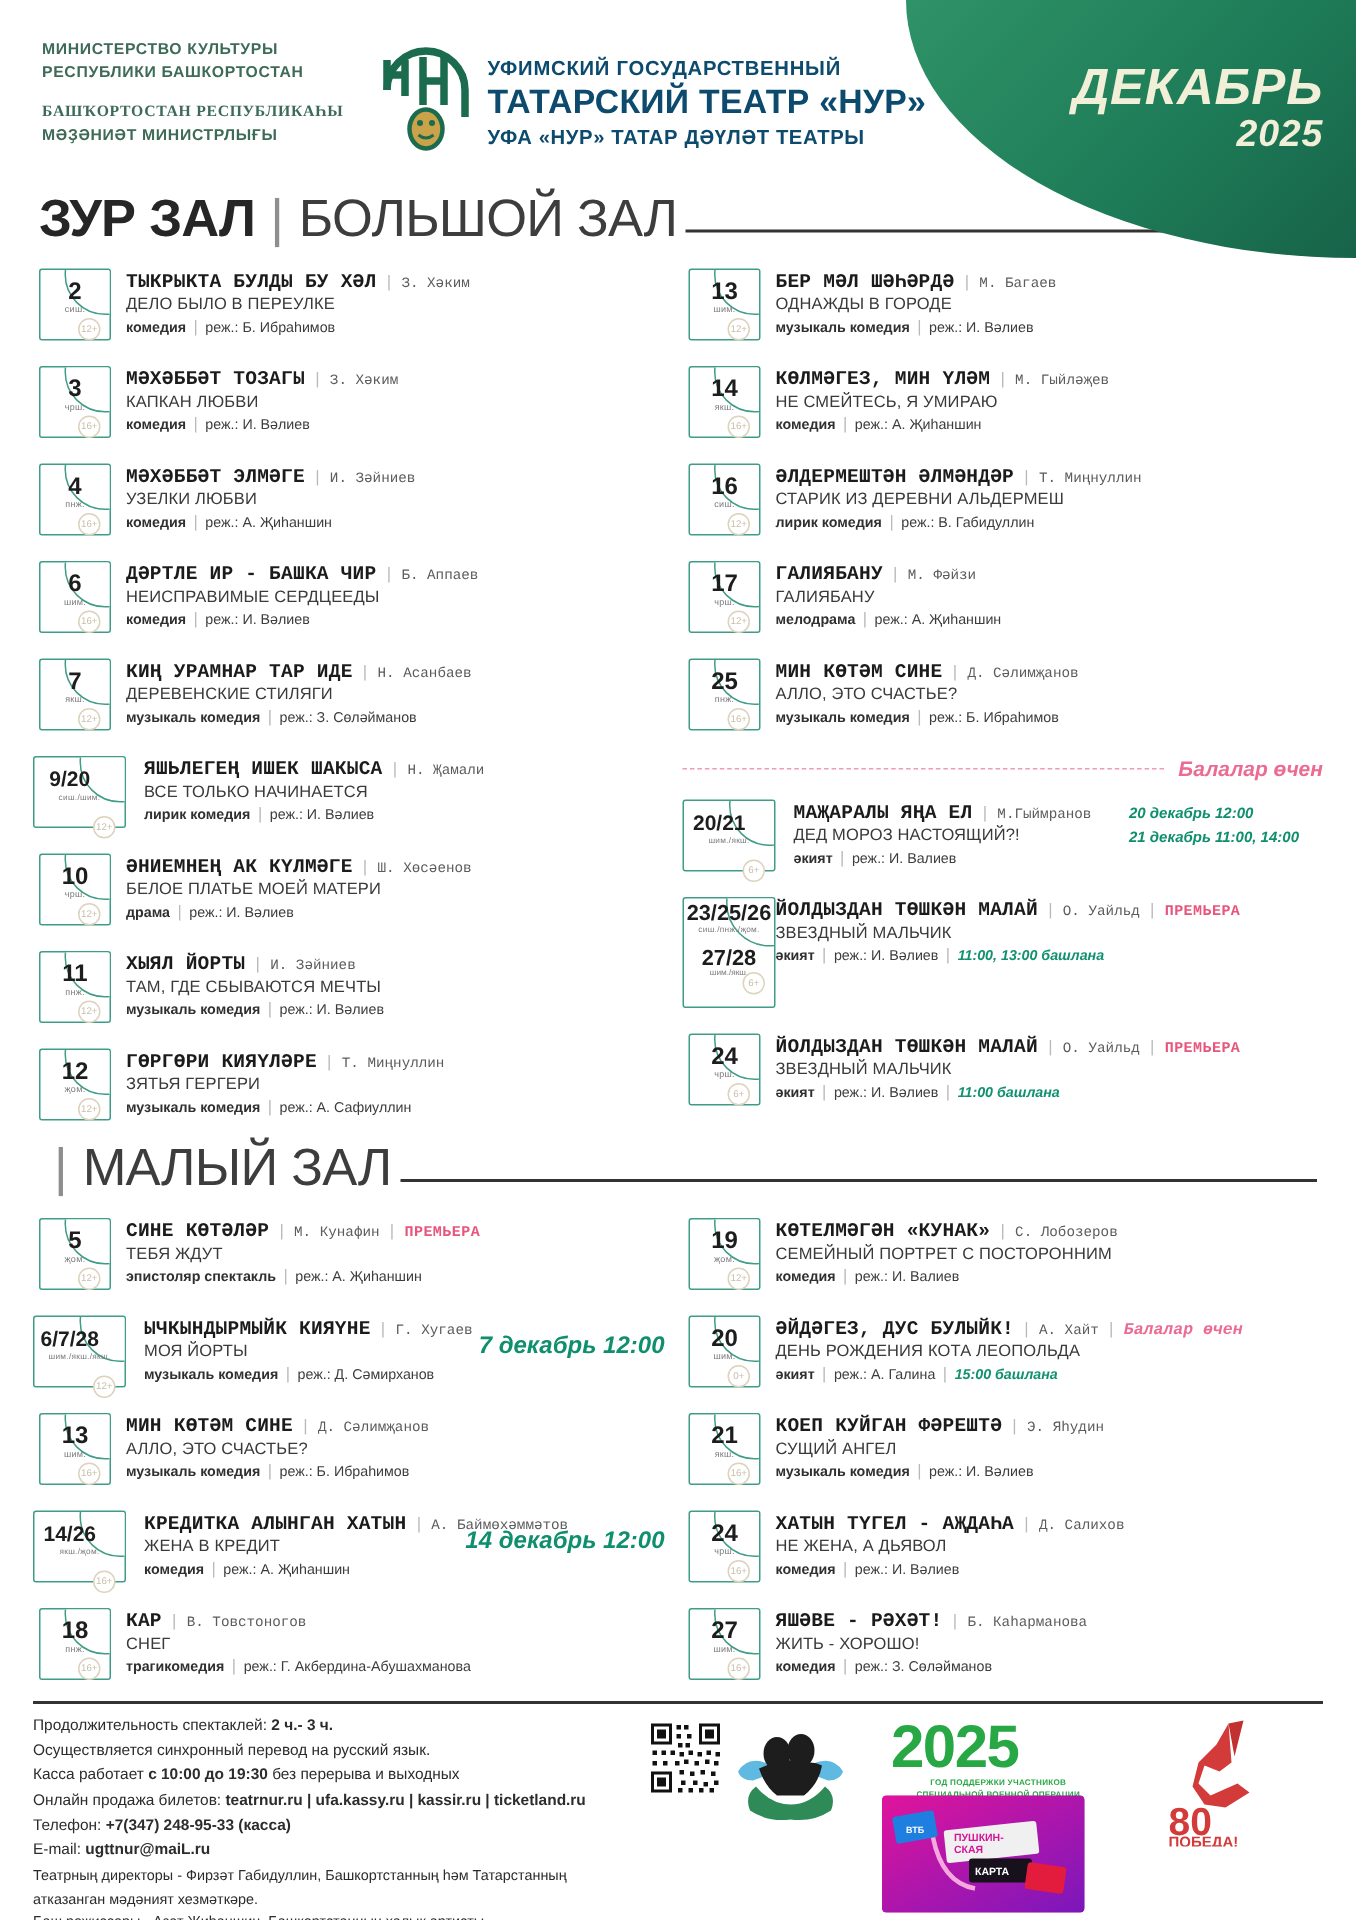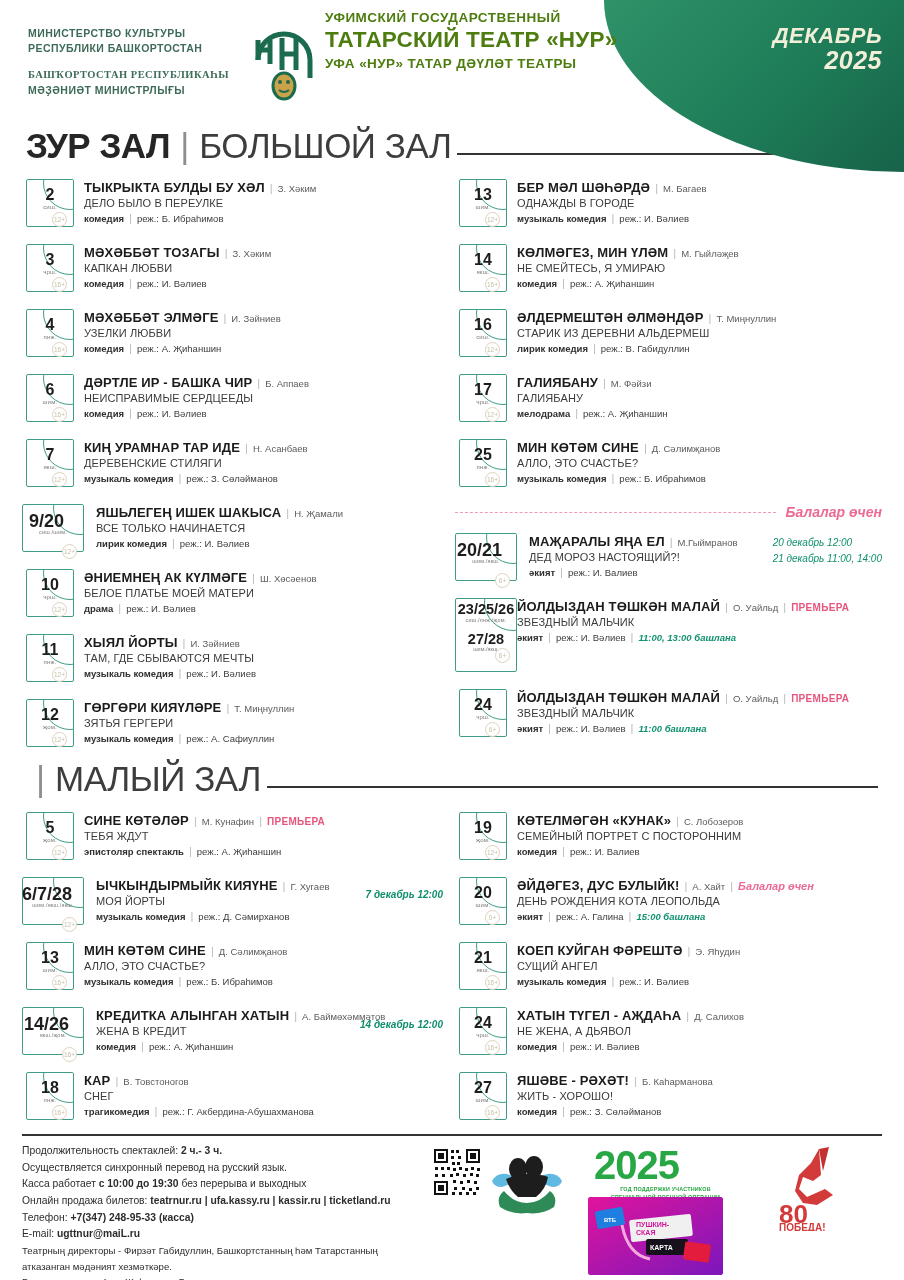--- a/index.html
+++ b/index.html
@@ -21,37 +21,37 @@
     border-bottom-left-radius:100% 100%;
   }
   .month-box {
     position:absolute; top:24px; right:22px;
     text-align:right; z-index:4;
     color:#f2efd9;
     font-weight:bold; font-style:italic;
     letter-spacing:.5px;
     line-height:1.06;
   }
-  .month-box .m1 { font-size:22px; }
+  .month-box .m1 { font-size:34px;margin-top:16px; }
   .month-box .m2 { font-size:25px; }
 
   .ministry {
     position:absolute; left:28px; top:26px;
     font-size:10.5px; line-height:1.42; color:#3d6b57;
     letter-spacing:.45px; font-weight:600;
   }
   .ministry .grp2 { margin-top:12px;font-family:Liberation Serif, serif; }
 
   .logo-mark {
     position:absolute; left:248px; top:20px;
     width:72px; height:82px;
   }
   .theatre-names {
-    position:absolute; left:325px; top:10px;
-    color:#4d7c0f;
+    position:absolute; left:325px; top:38px;
+    color:#0c4a6e;
   }
   .tn1 { font-size:13.5px; font-weight:bold; letter-spacing:.5px; }
   .tn2 { font-size:22.5px; font-weight:bold; letter-spacing:.2px; margin-top:2px; }
   .tn3 { font-size:13.5px; font-weight:bold; letter-spacing:.4px; margin-top:3px; }
 
   
   .hall-head {
     display:flex; align-items:center;
     padding:0 26px; margin-top:8px;
   }
@@ -81,21 +81,21 @@
     border:1.6px solid #3f9c86;
     background:#fff;
   }
   .badge .num {
     position:absolute; left:4px; top:8px; width:48px;
     text-align:center; font-size:16px; font-weight:bold; color:#1d1d1d;
     z-index:3; line-height:1;
   }
   .badge.wide .sq { width:62px; left:0; }
   .badge.wide { width:70px; flex:0 0 70px; }
-  .badge.wide .num { left:0; width:49px; font-size:18px; }
+  .badge.wide .num { left:0; width:49px; font-size:14px; }
   .badge .sub {
     position:absolute; left:4px; top:25px; width:48px;
     text-align:center; font-size:6px; color:#7a7a7a; z-index:3;
     letter-spacing:.2px;
   }
   .badge.wide .sub { left:0; width:62px; font-size:5.5px; }
   .badge .age {
     position:absolute; left:30px; top:33px;
     width:15px; height:15px; border-radius:50%;
     border:1px solid #ddd2bd; background:#fff;
@@ -109,39 +109,39 @@
   .badge.dbl .sq { height:74px; width:62px; left:0; }
   .badge.dbl .sq:after{ right:-26px; top:-26px; width:56px; height:56px;}
   .badge.dbl .num  { left:0; width:62px; font-size:14.5px; top:4px; }
   .badge.dbl .sub  { left:0; width:62px; font-size:5.5px; top:19px; }
   .badge.dbl .num2 { position:absolute; left:0; top:33px; width:62px; text-align:center; font-size:14.5px; font-weight:bold; color:#1d1d1d; z-index:3;}
   .badge.dbl .sub2 { position:absolute; left:0; top:48px; width:62px; text-align:center; font-size:5.5px; color:#7a7a7a; z-index:3;}
   .badge.dbl .age  { left:40px; top:50px; }
 
   
   .body { flex:1; padding-top:1px; position:relative; }
-  .line1 { display:flex; align-items:baseline; flex-wrap:wrap; }
+  .line1 { display:flex; align-items:baseline; flex-wrap:wrap;font-family:Liberation Mono, monospace; }
   .t-tat { font-size:13px; font-weight:bold; color:#1b1b1b; letter-spacing:.15px; }
   .pipe { color:#b9b9b9; margin:0 5px; font-size:11px; }
   .t-author { font-size:9.5px; color:#5c5c5c; }
   .prem { font-size:10px; font-weight:bold; color:#e8557d; letter-spacing:.3px; }
   .kids-inline { font-size:11px; font-style:italic; font-weight:bold; color:#ec6b93; }
   .t-rus { font-size:11px; color:#3a3a3a; margin-top:2px; letter-spacing:.1px; }
   .line3 { margin-top:3px; display:flex; align-items:baseline; flex-wrap:wrap; }
   .genre { font-size:9.5px; font-weight:bold; color:#303030; }
   .dir { font-size:9.5px; color:#3d3d3d; }
   .time-green { font-size:9.5px; font-style:italic; font-weight:bold; color:#119170; }
 
   .side-times {
-    position:absolute; right:0; top:2px; text-align:left;
-    font-size:10px; font-style:italic; font-weight:normal; color:#0f8f6d;
+    position:absolute; right:16px; top:2px; text-align:left;
+    font-size:10px; font-style:italic; font-weight:bold; color:#0f8f6d;
     line-height:1.55;
   }
   .side-time-1 { position:absolute; right:6px; top:12px;
-    font-size:10px; font-style:italic; font-weight:bold; color:#0f8f6d; }
+    font-size:16px; font-style:italic; font-weight:bold; color:#0f8f6d; }
 
   
   .kids-div { display:flex; align-items:center; margin:13px 0 2px 0; }
   .kids-div .dash { flex:1; height:0; border-top:1.6px dashed #f09ab5; }
   .kids-div .lbl { font-size:14px; font-style:italic; font-weight:bold; color:#ec6b93; margin-left:10px; }
 
   
   .foot-rule { height:2px; background:#333; margin:10px 22px 0 22px; }
   .footer { display:flex; padding:7px 22px 0 22px; }
   .foot-text { width:400px; font-size:10.3px; line-height:1.62; color:#2c2c2c; }

